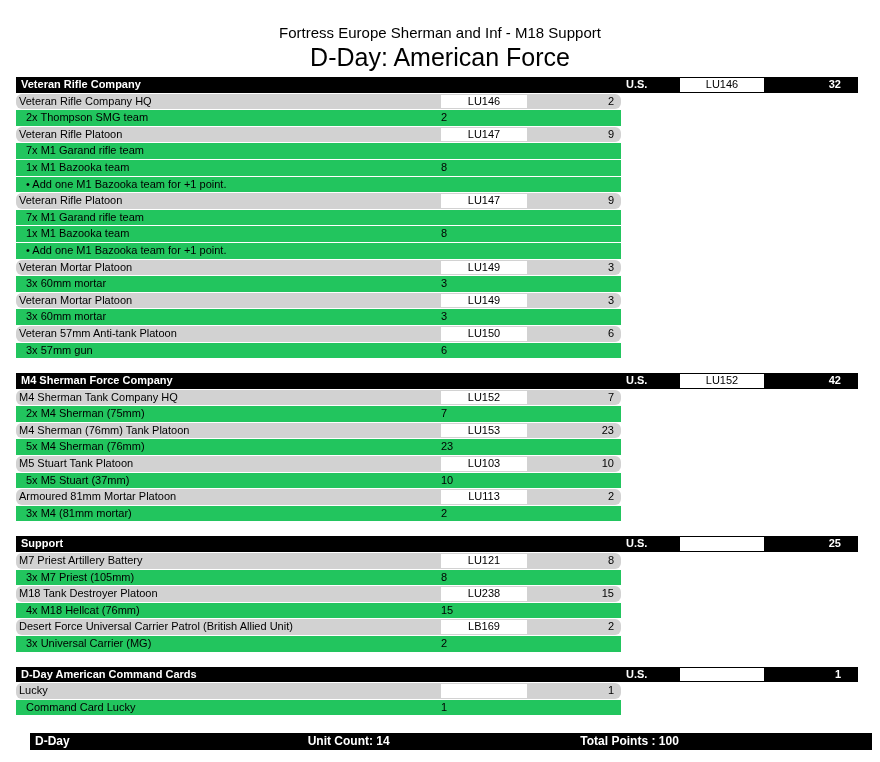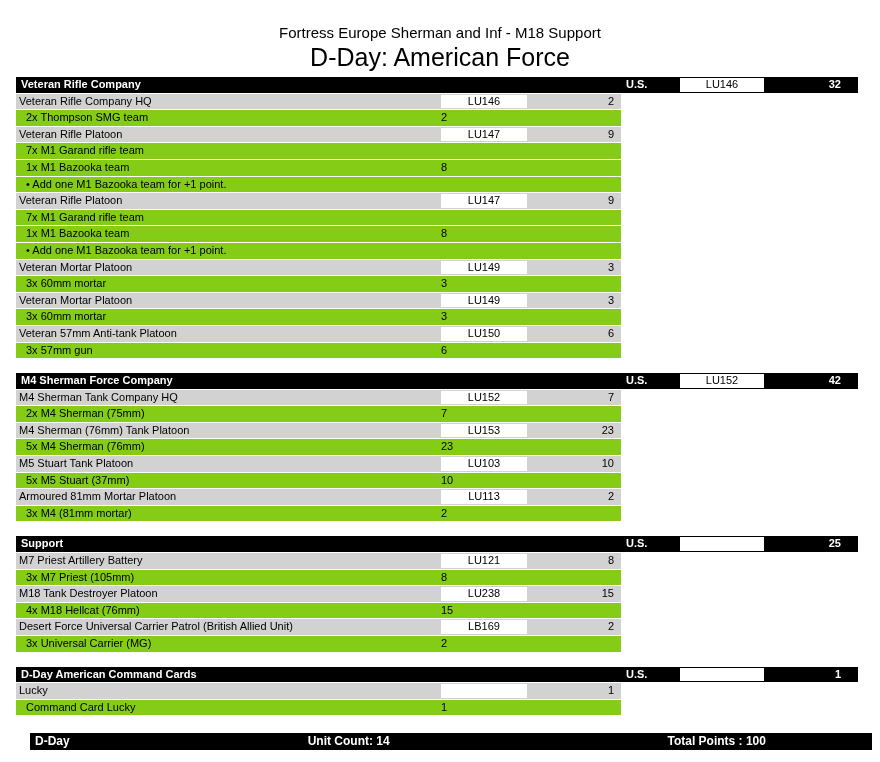--- a/index.html
+++ b/index.html
@@ -15,37 +15,37 @@
 
   .row{position:relative;height:15.6px;margin-bottom:1px;font-size:11px;line-height:15.6px;white-space:nowrap;}
 
   .section-header{background:var(--header-bg,#000);color:#fff;font-weight:bold;width:842px;}
   .sec-name{position:absolute;left:5px;}
   .sec-nation{position:absolute;left:610px;}
   .sec-codebox{position:absolute;left:664px;top:1px;height:13.6px;width:84px;background:#fff;}
   .sec-code{display:block;text-align:center;color:#000;font-weight:normal;line-height:13.6px;font-size:11px;}
   .sec-points{position:absolute;right:17px;}
 
-  .unit-row{background:var(--row-bg,#d2d2d2);width:605px;}
+  .unit-row{background:var(--row-bg,#d2d2d2);width:605px;border-radius:6px;}
   .unit-name{position:absolute;left:3px;}
   .unit-codebox{position:absolute;left:425px;top:1px;height:13.6px;width:86px;background:#fff;}
   .unit-code{display:block;text-align:center;line-height:13.6px;font-size:11px;}
   .unit-points{position:absolute;left:540px;width:58px;text-align:right;}
 
-  .item-row{background:#84cc16;width:605px;}
+  .item-row{background:#22c55e;width:605px;}
   .item-text{position:absolute;left:10px;}
   .item-count{position:absolute;left:425px;}
 
   .footer-bar{position:absolute;left:30px;top:733px;width:842px;height:17px;
               background:var(--header-bg,#000);color:#fff;font-weight:bold;font-size:12px;
               line-height:17px;display:flex;}
   .footer-bar span{flex:1;}
   .footer-left{text-align:left;padding-left:5px;}
   .footer-center{text-align:left;}
-  .footer-right{text-align:center;padding-right:19px;}
+  .footer-right{text-align:left;padding-right:19px;}
 </style>
 </head>
 <body>
 
 <div class="page">
 
   <div class="titles">
     <div class="doc-title">Fortress Europe Sherman and Inf - M18 Support</div>
     <div class="doc-subtitle">D-Day: American Force</div>
   </div>

